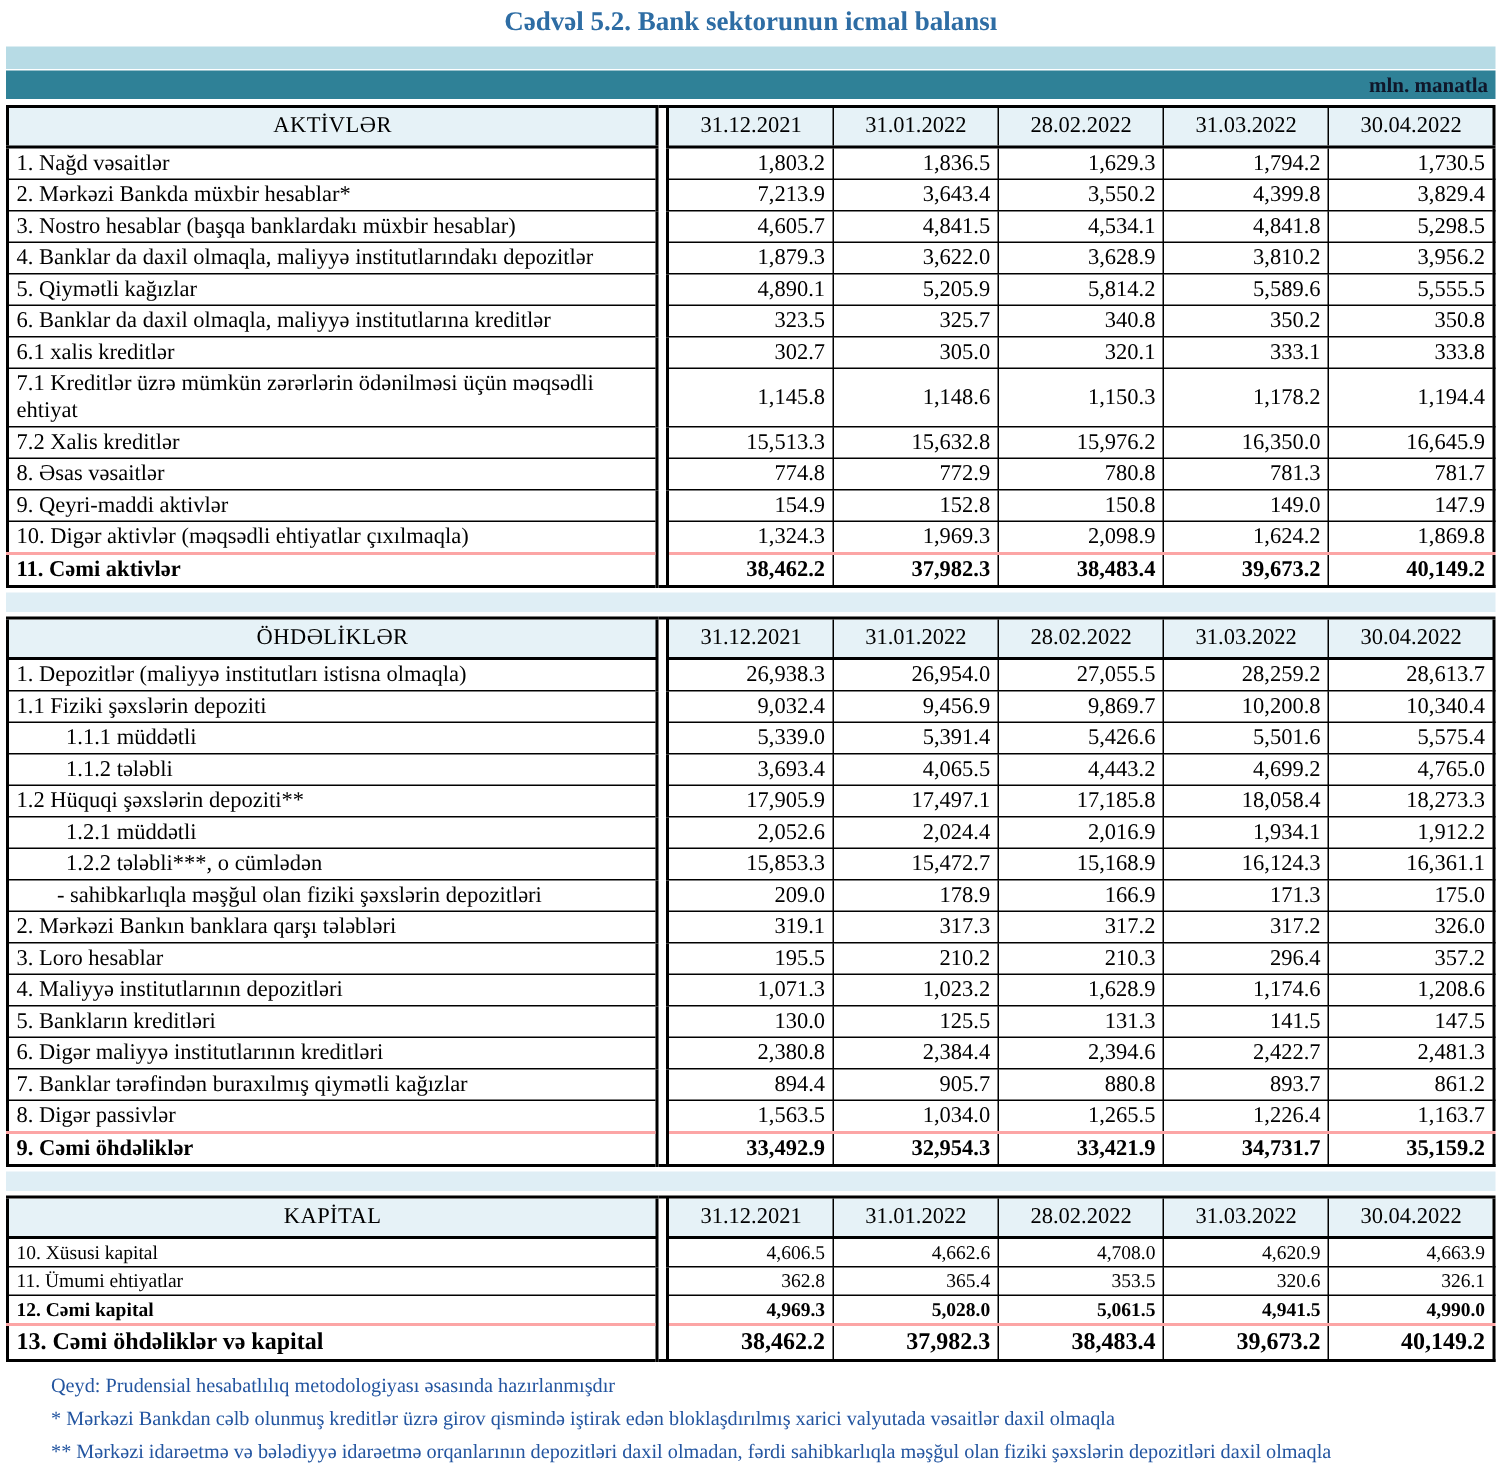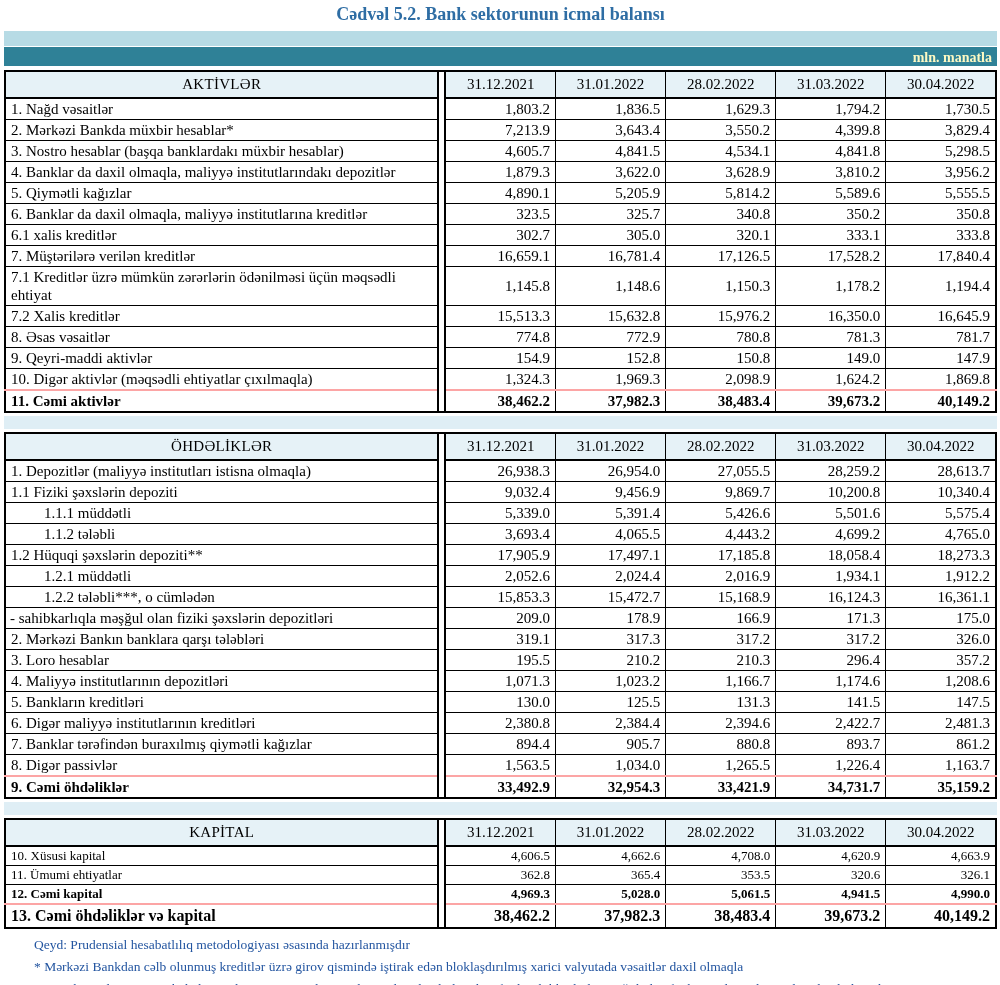--- a/index.html
+++ b/index.html
@@ -17,21 +17,21 @@
   .page-title{
     margin:4px 0 6px 0;text-align:center;
     font-size:18px;font-weight:bold;color:var(--title-blue);
   }
   .band-light{height:15px;background:var(--band-light);}
   .band-teal{
     height:19px;background:var(--band-teal);margin-top:1px;
     text-align:right;line-height:19px;
   }
   .band-teal span{
-    color:#fef9c3;font-weight:bold;font-size:14px;padding-right:5px;
+    color:#0f172a;font-weight:bold;font-size:14px;padding-right:5px;
   }
   .tables{margin-top:4px;}
   table{
     border-collapse:collapse;table-layout:fixed;width:993px;
     border:2px solid #000;
   }
   col.c-label{width:433px;}
   col.c-gap{width:7px;}
   col.c-val{width:110px;}
   th,td{border:1px solid #000;overflow:hidden;}
@@ -43,21 +43,21 @@
   thead th.sec-name{font-size:15px;letter-spacing:.3px;}
   td.gap,th.gap{
     border-top:none;border-bottom:none;
     border-left:2px solid #000;border-right:2px solid #000;
     background:#fff;padding:0;
   }
   tbody td{font-size:15px;padding:1px 5px;line-height:18px;}
   td.lbl{text-align:left;}
   td.val{text-align:right;}
   tr.ind1 td.lbl{padding-left:38px;}
-  tr.ind2 td.lbl{padding-left:4px;}
+  tr.ind2 td.lbl{padding-left:32px;}
   tr.bold td{font-weight:bold;}
   tr.rule-top td{border-top:2px solid #fca5a5;}
   tr.rule-top td.gap{border-top:none;}
   tr.large td{font-size:16px;line-height:20px;margin-left:20px;}
   table.sec-kapital tbody tr:not(.large) td{font-size:13px;line-height:16px;}
   .strip{height:13px;background:var(--strip-bg);margin:3px 0;}
   .notes{margin-top:5px;padding-left:2px;}
   .notes div{
     color:var(--footnote-blue);font-size:13.5px;line-height:1.62;margin-left:28px;
   }
@@ -151,29 +151,20 @@
           <tr class="">
             <td class="lbl">6.1 xalis kreditlər</td>
             <td class="gap"></td>
             <td class="val">302.7</td>
             <td class="val">305.0</td>
             <td class="val">320.1</td>
             <td class="val">333.1</td>
             <td class="val">333.8</td>
           </tr>
           <tr class="">
-            <td class="lbl">7. Müştərilərə verilən kreditlər</td>
-            <td class="gap"></td>
-            <td class="val">16,659.1</td>
-            <td class="val">16,781.4</td>
-            <td class="val">17,126.5</td>
-            <td class="val">17,528.2</td>
-            <td class="val">17,840.4</td>
-          </tr>
-          <tr class="">
             <td class="lbl">7.1 Kreditlər üzrə mümkün zərərlərin ödənilməsi üçün məqsədli ehtiyat</td>
             <td class="gap"></td>
             <td class="val">1,145.8</td>
             <td class="val">1,148.6</td>
             <td class="val">1,150.3</td>
             <td class="val">1,178.2</td>
             <td class="val">1,194.4</td>
           </tr>
           <tr class="">
             <td class="lbl">7.2 Xalis kreditlər</td>
@@ -333,21 +324,21 @@
             <td class="val">210.2</td>
             <td class="val">210.3</td>
             <td class="val">296.4</td>
             <td class="val">357.2</td>
           </tr>
           <tr class="">
             <td class="lbl">4. Maliyyə institutlarının  depozitləri</td>
             <td class="gap"></td>
             <td class="val">1,071.3</td>
             <td class="val">1,023.2</td>
-            <td class="val">1,166.7</td>
+            <td class="val">1,628.9</td>
             <td class="val">1,174.6</td>
             <td class="val">1,208.6</td>
           </tr>
           <tr class="">
             <td class="lbl">5. Bankların kreditləri</td>
             <td class="gap"></td>
             <td class="val">130.0</td>
             <td class="val">125.5</td>
             <td class="val">131.3</td>
             <td class="val">141.5</td>

